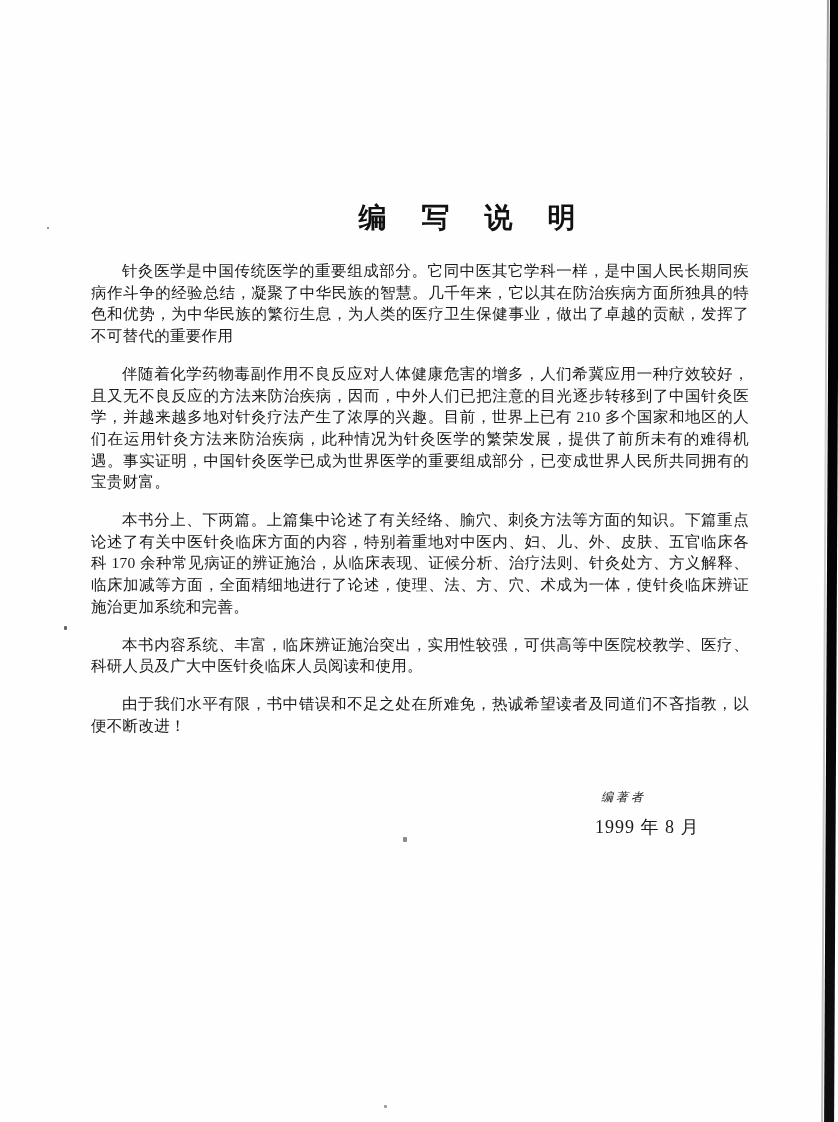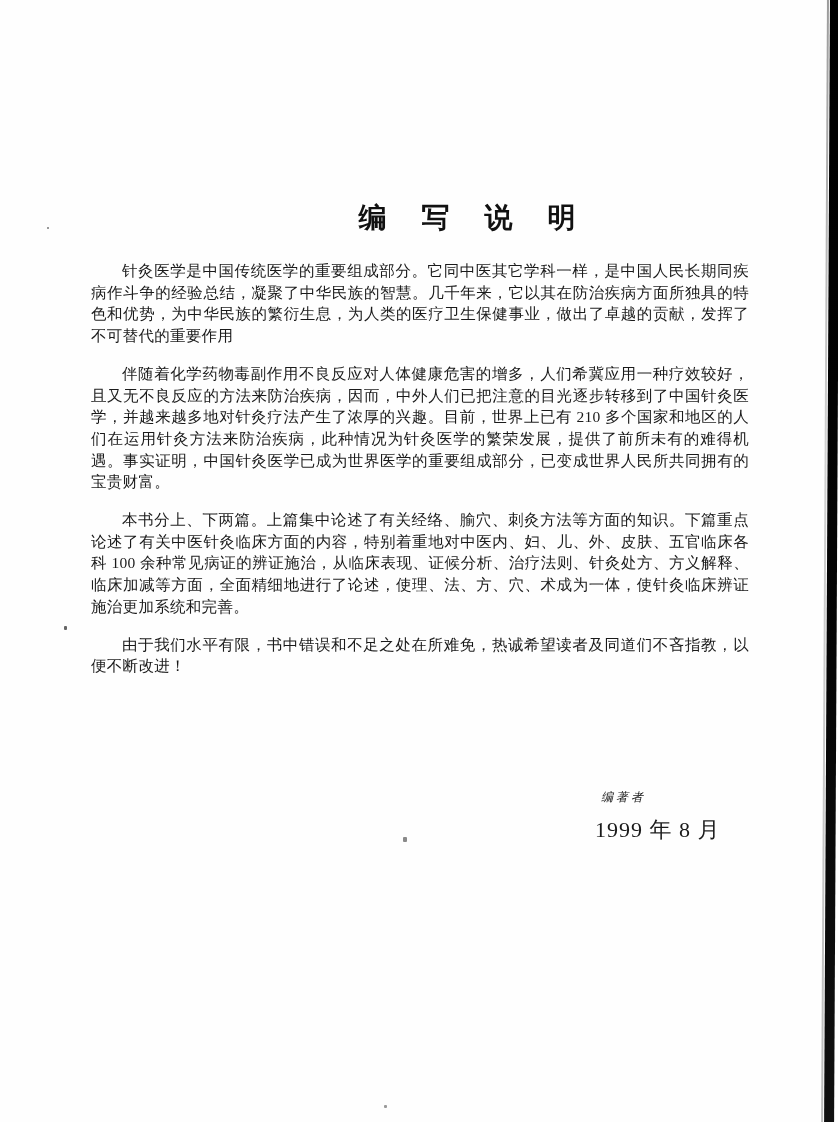--- a/index.html
+++ b/index.html
@@ -56,21 +56,21 @@
     left: 601px;
     font-size: 12px;
     font-style: italic;
     letter-spacing: 3px;
     color: #1a1a1a;
   }
   .pub-date {
     position: absolute;
     top: 26px;
     left: 595px;
-    font-size: 22px;
+    font-size: 18px;
     letter-spacing: 1px;
     color: #1a1a1a;
   }
   
   .edge-bar {
     position: absolute;
     top: -6px;
     right: -2px;
     width: 10px;
     height: 1134px;
@@ -100,21 +100,22 @@
 </head>
 <body>
 
 <div class="page">
 
   <h1 class="page-title">编 写 说 明</h1>
 
   <div class="body-text">
     <p>针灸医学是中国传统医学的重要组成部分。它同中医其它学科一样，是中国人民长期同疾病作斗争的经验总结，凝聚了中华民族的智慧。几千年来，它以其在防治疾病方面所独具的特色和优势，为中华民族的繁衍生息，为人类的医疗卫生保健事业，做出了卓越的贡献，发挥了不可替代的重要作用</p>
     <p>伴随着化学药物毒副作用不良反应对人体健康危害的增多，人们希冀应用一种疗效较好，且又无不良反应的方法来防治疾病，因而，中外人们已把注意的目光逐步转移到了中国针灸医学，并越来越多地对针灸疗法产生了浓厚的兴趣。目前，世界上已有 210 多个国家和地区的人们在运用针灸方法来防治疾病，此种情况为针灸医学的繁荣发展，提供了前所未有的难得机遇。事实证明，中国针灸医学已成为世界医学的重要组成部分，已变成世界人民所共同拥有的宝贵财富。</p>
-    <p>本书分上、下两篇。上篇集中论述了有关经络、腧穴、刺灸方法等方面的知识。下篇重点论述了有关中医针灸临床方面的内容，特别着重地对中医内、妇、儿、外、皮肤、五官临床各科 100 余种常见病证的辨证施治，从临床表现、证候分析、治疗法则、针灸处方、方义解释、临床加减等方面，全面精细地进行了论述，使理、法、方、穴、术成为一体，使针灸临床辨证施治更加系统和完善。</p>
+    <p>本书分上、下两篇。上篇集中论述了有关经络、腧穴、刺灸方法等方面的知识。下篇重点论述了有关中医针灸临床方面的内容，特别着重地对中医内、妇、儿、外、皮肤、五官临床各科 170 余种常见病证的辨证施治，从临床表现、证候分析、治疗法则、针灸处方、方义解释、临床加减等方面，全面精细地进行了论述，使理、法、方、穴、术成为一体，使针灸临床辨证施治更加系统和完善。</p>
+    <p>本书内容系统、丰富，临床辨证施治突出，实用性较强，可供高等中医院校教学、医疗、科研人员及广大中医针灸临床人员阅读和使用。</p>
     <p>由于我们水平有限，书中错误和不足之处在所难免，热诚希望读者及同道们不吝指教，以便不断改进！</p>
   </div>
 
   <div class="signature-block">
     <div class="signature">编著者</div>
     <div class="pub-date">1999 年 8 月</div>
   </div>
 
   <div class="edge-bar"></div>
   <div class="speck speck-1"></div>

